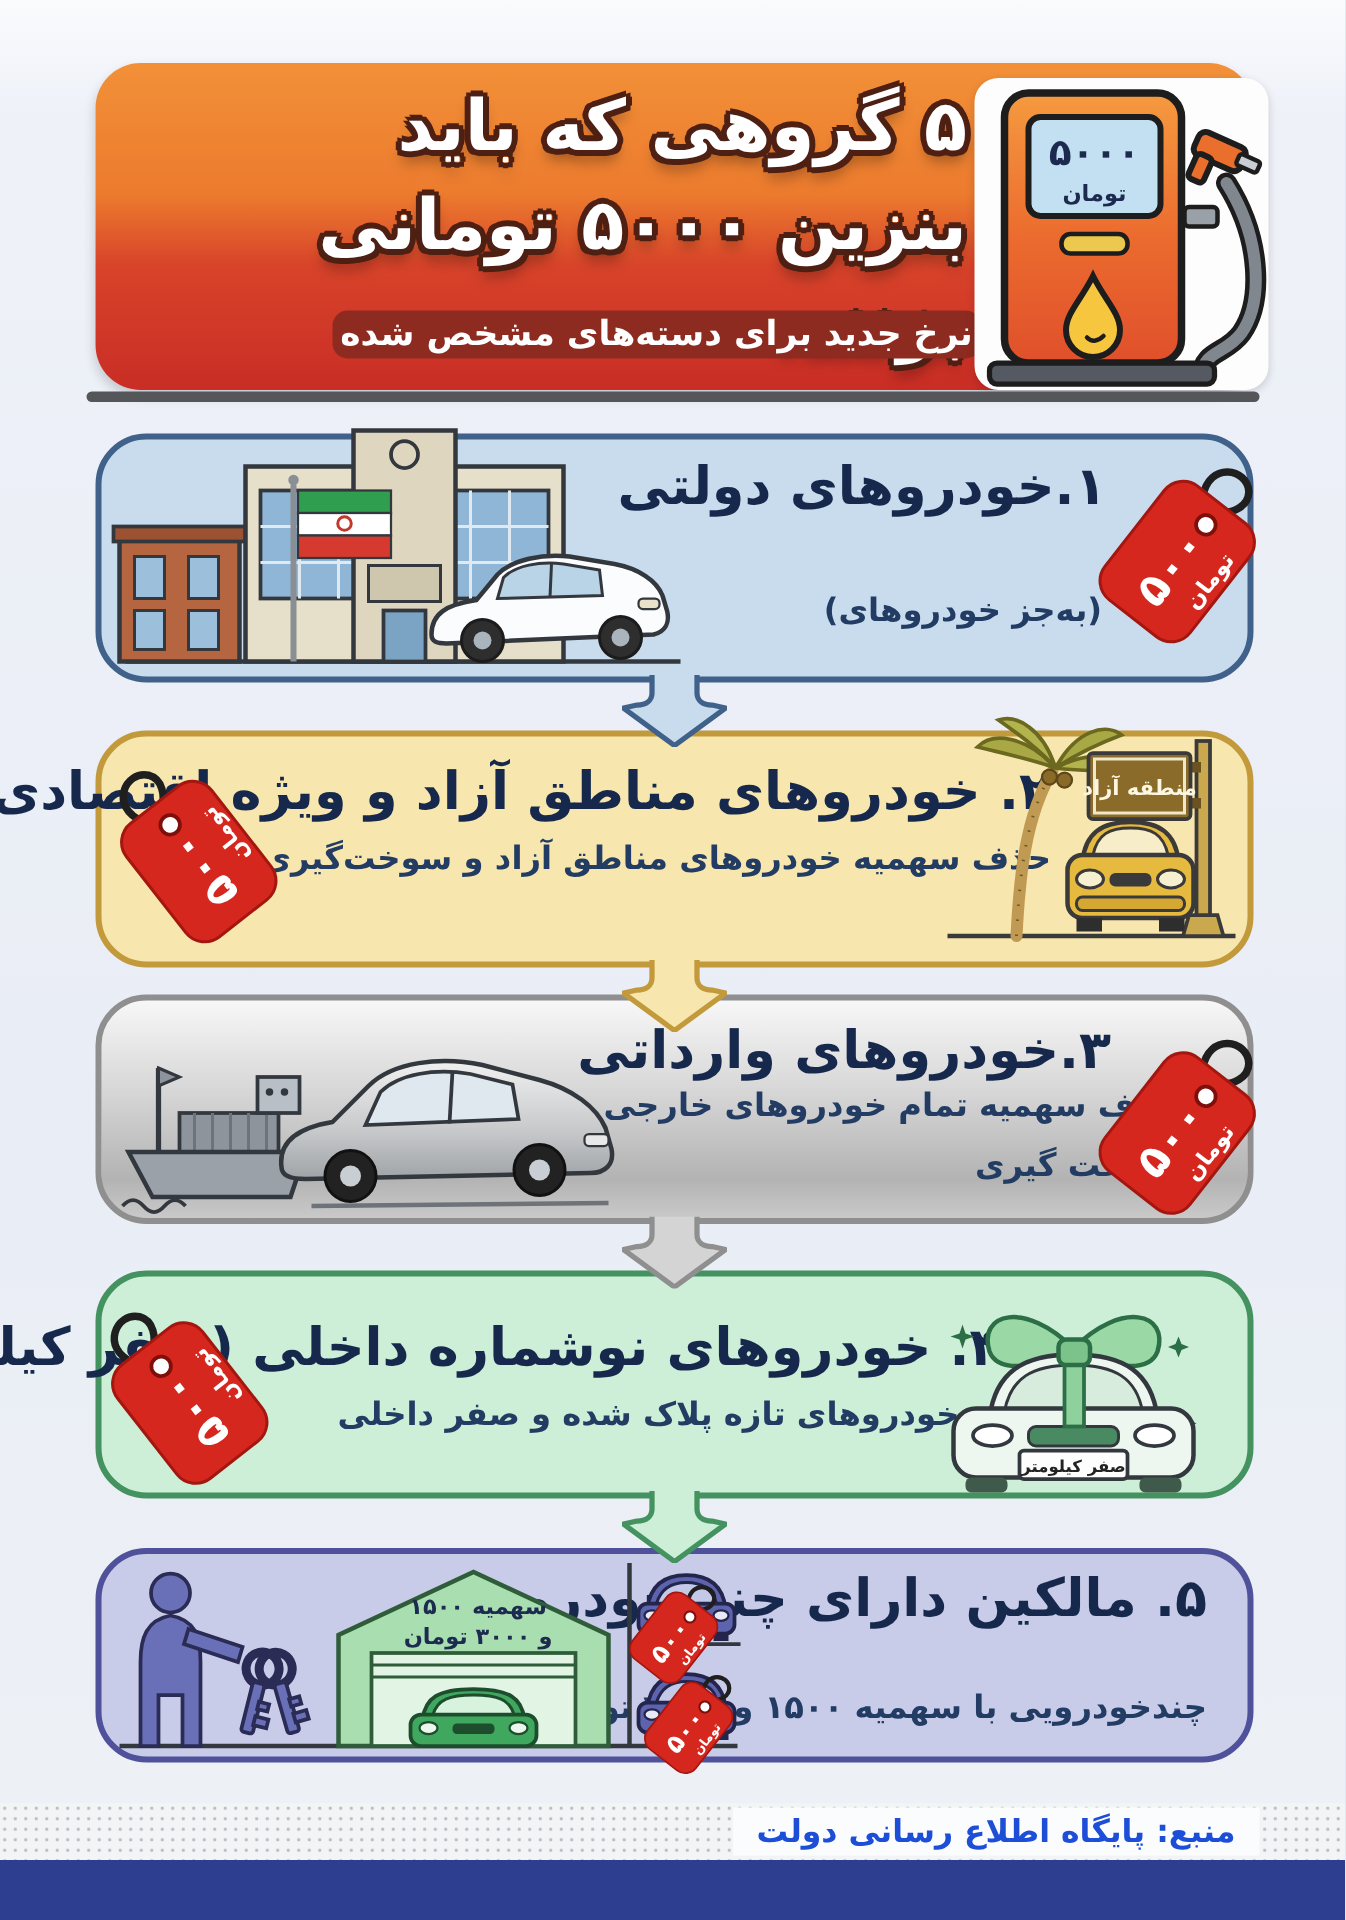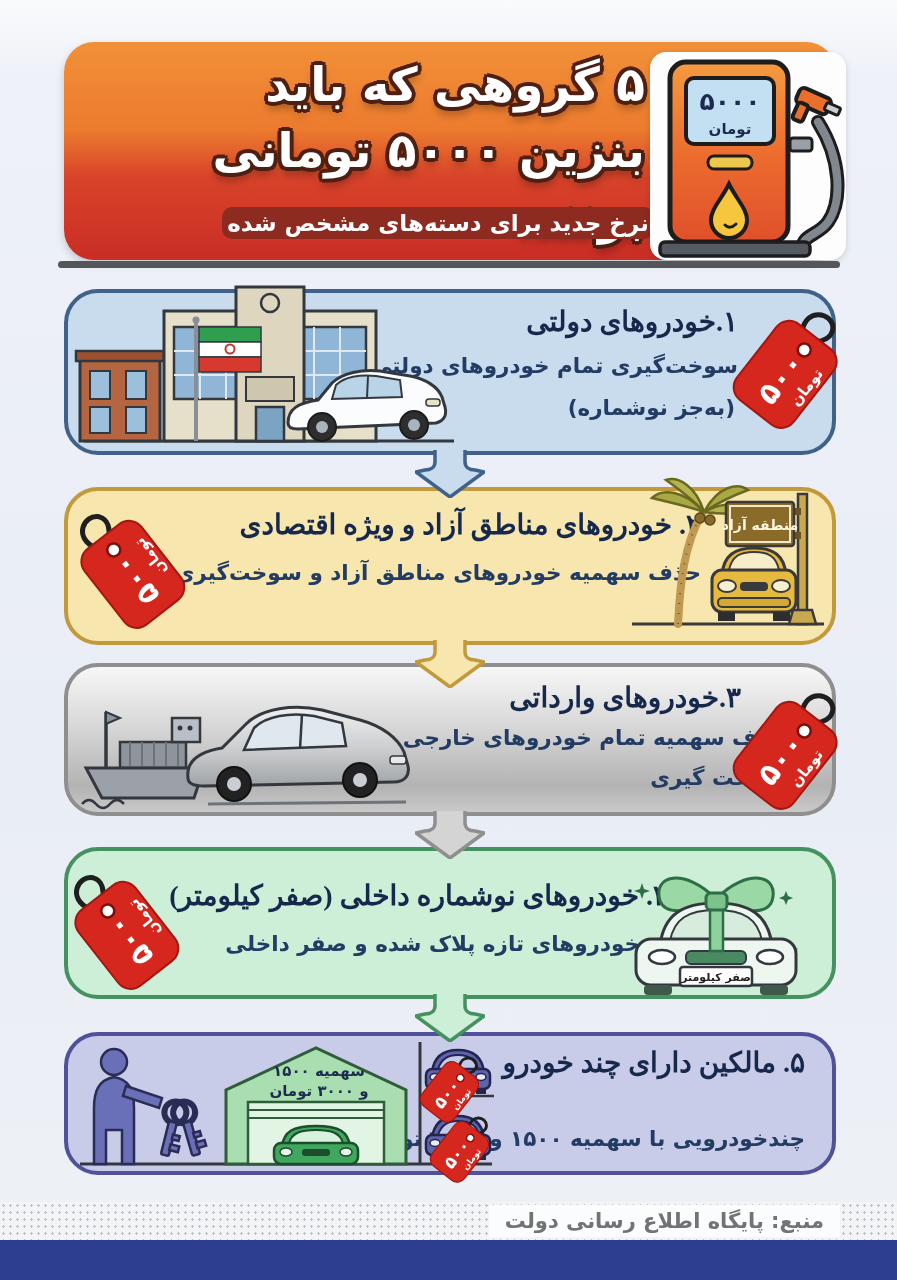--- a/index.html
+++ b/index.html
@@ -23,38 +23,38 @@
   .divider{left:58px;top:261px;width:782px;height:7px;border-radius:4px;background:#55565a;}
 
   
   .sec{left:64px;width:772px;border:4px solid;border-radius:34px;}
   .sec1{top:289px;height:166px;background:#c8dcee;border-color:#40628a;}
   .sec2{top:487px;height:158px;background:#f7e6ae;border-color:#c29a3c;}
   .sec3{top:663px;height:153px;border-color:#8f8f8f;
     background:linear-gradient(180deg,#f7f7f7 0%,#d8d8d8 40%,#b3b3b3 82%,#c9c9c9 100%);}
   .sec4{top:847px;height:152px;background:#cdeed7;border-color:#43925f;}
   .sec5{top:1032px;height:143px;background:#c9cce9;border-color:#4f519b;}
-  .sec-title{font-size:28px;font-weight:800;color:#16294d;white-space:nowrap;font-family:Liberation Serif, serif;}
+  .sec-title{font-size:35px;font-weight:800;color:#16294d;white-space:nowrap;}
   .sec-body{font-size:21.5px;font-weight:700;color:#223c63;white-space:nowrap;}
   .flow-arrow{width:70px;height:48px;z-index:5;}
 
   
   .tag{width:150px;height:150px;z-index:6;}
   .tag svg{display:block;}
   .tag-string{fill:none;stroke:#1f1f1f;stroke-width:5;stroke-linecap:round;}
   .tag-body{fill:#d5271d;stroke:#a31710;stroke-width:2;}
   .tag-hole{fill:#ffffff;stroke:#7e0f0a;stroke-width:2.5;}
   .tag-num{font-size:30px;font-weight:800;fill:#fff;}
   .tag-unit{font-size:15px;font-weight:700;fill:#fff;}
   .tag-small{width:85px;height:85px;}
 
   
   .dot-strip{left:0;top:1202px;width:897px;height:38px;background-color:#f3f4f6;
     background-image:radial-gradient(rgba(140,150,168,.55) 1.1px,transparent 1.3px);background-size:7px 7px;}
-  .source{top:1205px;right:57px;background:#fbfcfd;padding:4px 16px;font-size:21px;font-weight:800;color:#737373;}
+  .source{top:1205px;right:57px;background:#fbfcfd;padding:4px 16px;font-size:21px;font-weight:800;color:#1d4ed8;}
   .navy-bar{left:0;top:1240px;width:897px;height:40px;background:#2d3d8f;}
 
   svg text{font-family:"DejaVu Sans",sans-serif;}
 </style>
 </head>
 <body>
 
 <div id="poster">
 
   <div class="abs header-box"></div>
@@ -128,22 +128,21 @@
         <line x1="294" y1="97" x2="293" y2="119" stroke="#33383f" stroke-width="2"></line>
         <circle cx="248" cy="148" r="14" fill="#2e2e2e" stroke="#1c1c1c" stroke-width="2"></circle>
         <circle cx="248" cy="148" r="6" fill="#aab4bc"></circle>
         <circle cx="340" cy="146" r="14" fill="#2e2e2e" stroke="#1c1c1c" stroke-width="2"></circle>
         <circle cx="340" cy="146" r="6" fill="#aab4bc"></circle>
         <rect x="352" y="120" width="14" height="7" rx="3" fill="#e8e2c8" stroke="#33383f" stroke-width="1.5"></rect>
       </g>
     </svg>
   </div>
   <div class="abs sec-title" style="right:159px;top:305px;">۱.خودروهای دولتی</div>
-  <div class="abs sec-body" style="right:159px;top:353px;">سوخت‌گیری تمام خودروهای دولتی</div>
-  <div class="abs sec-body" style="right:162px;top:395px;">(به‌جز نوشماره)</div>
+  <div class="abs sec-body" style="right:162px;top:395px;">(به‌جز خودروهای)</div>
   <div class="abs tag" style="left:712px;top:297px;">
     <svg viewBox="0 0 150 150" width="150" height="150">
       <g transform="rotate(38 75 75)">
         <path class="tag-string" d="M62,34 C50,12 74,0 84,12 C90,20 84,30 78,34"></path>
         <rect class="tag-body" x="39" y="30" width="72" height="96" rx="16"></rect>
         <circle class="tag-hole" cx="75" cy="47" r="6.5"></circle>
         <text class="tag-num" transform="rotate(-90 75 75)" x="75" y="84" text-anchor="middle">۵۰۰۰</text>
         <text class="tag-unit" transform="rotate(-90 75 75)" x="75" y="105" text-anchor="middle">تومان</text>
       </g>
     </svg>

